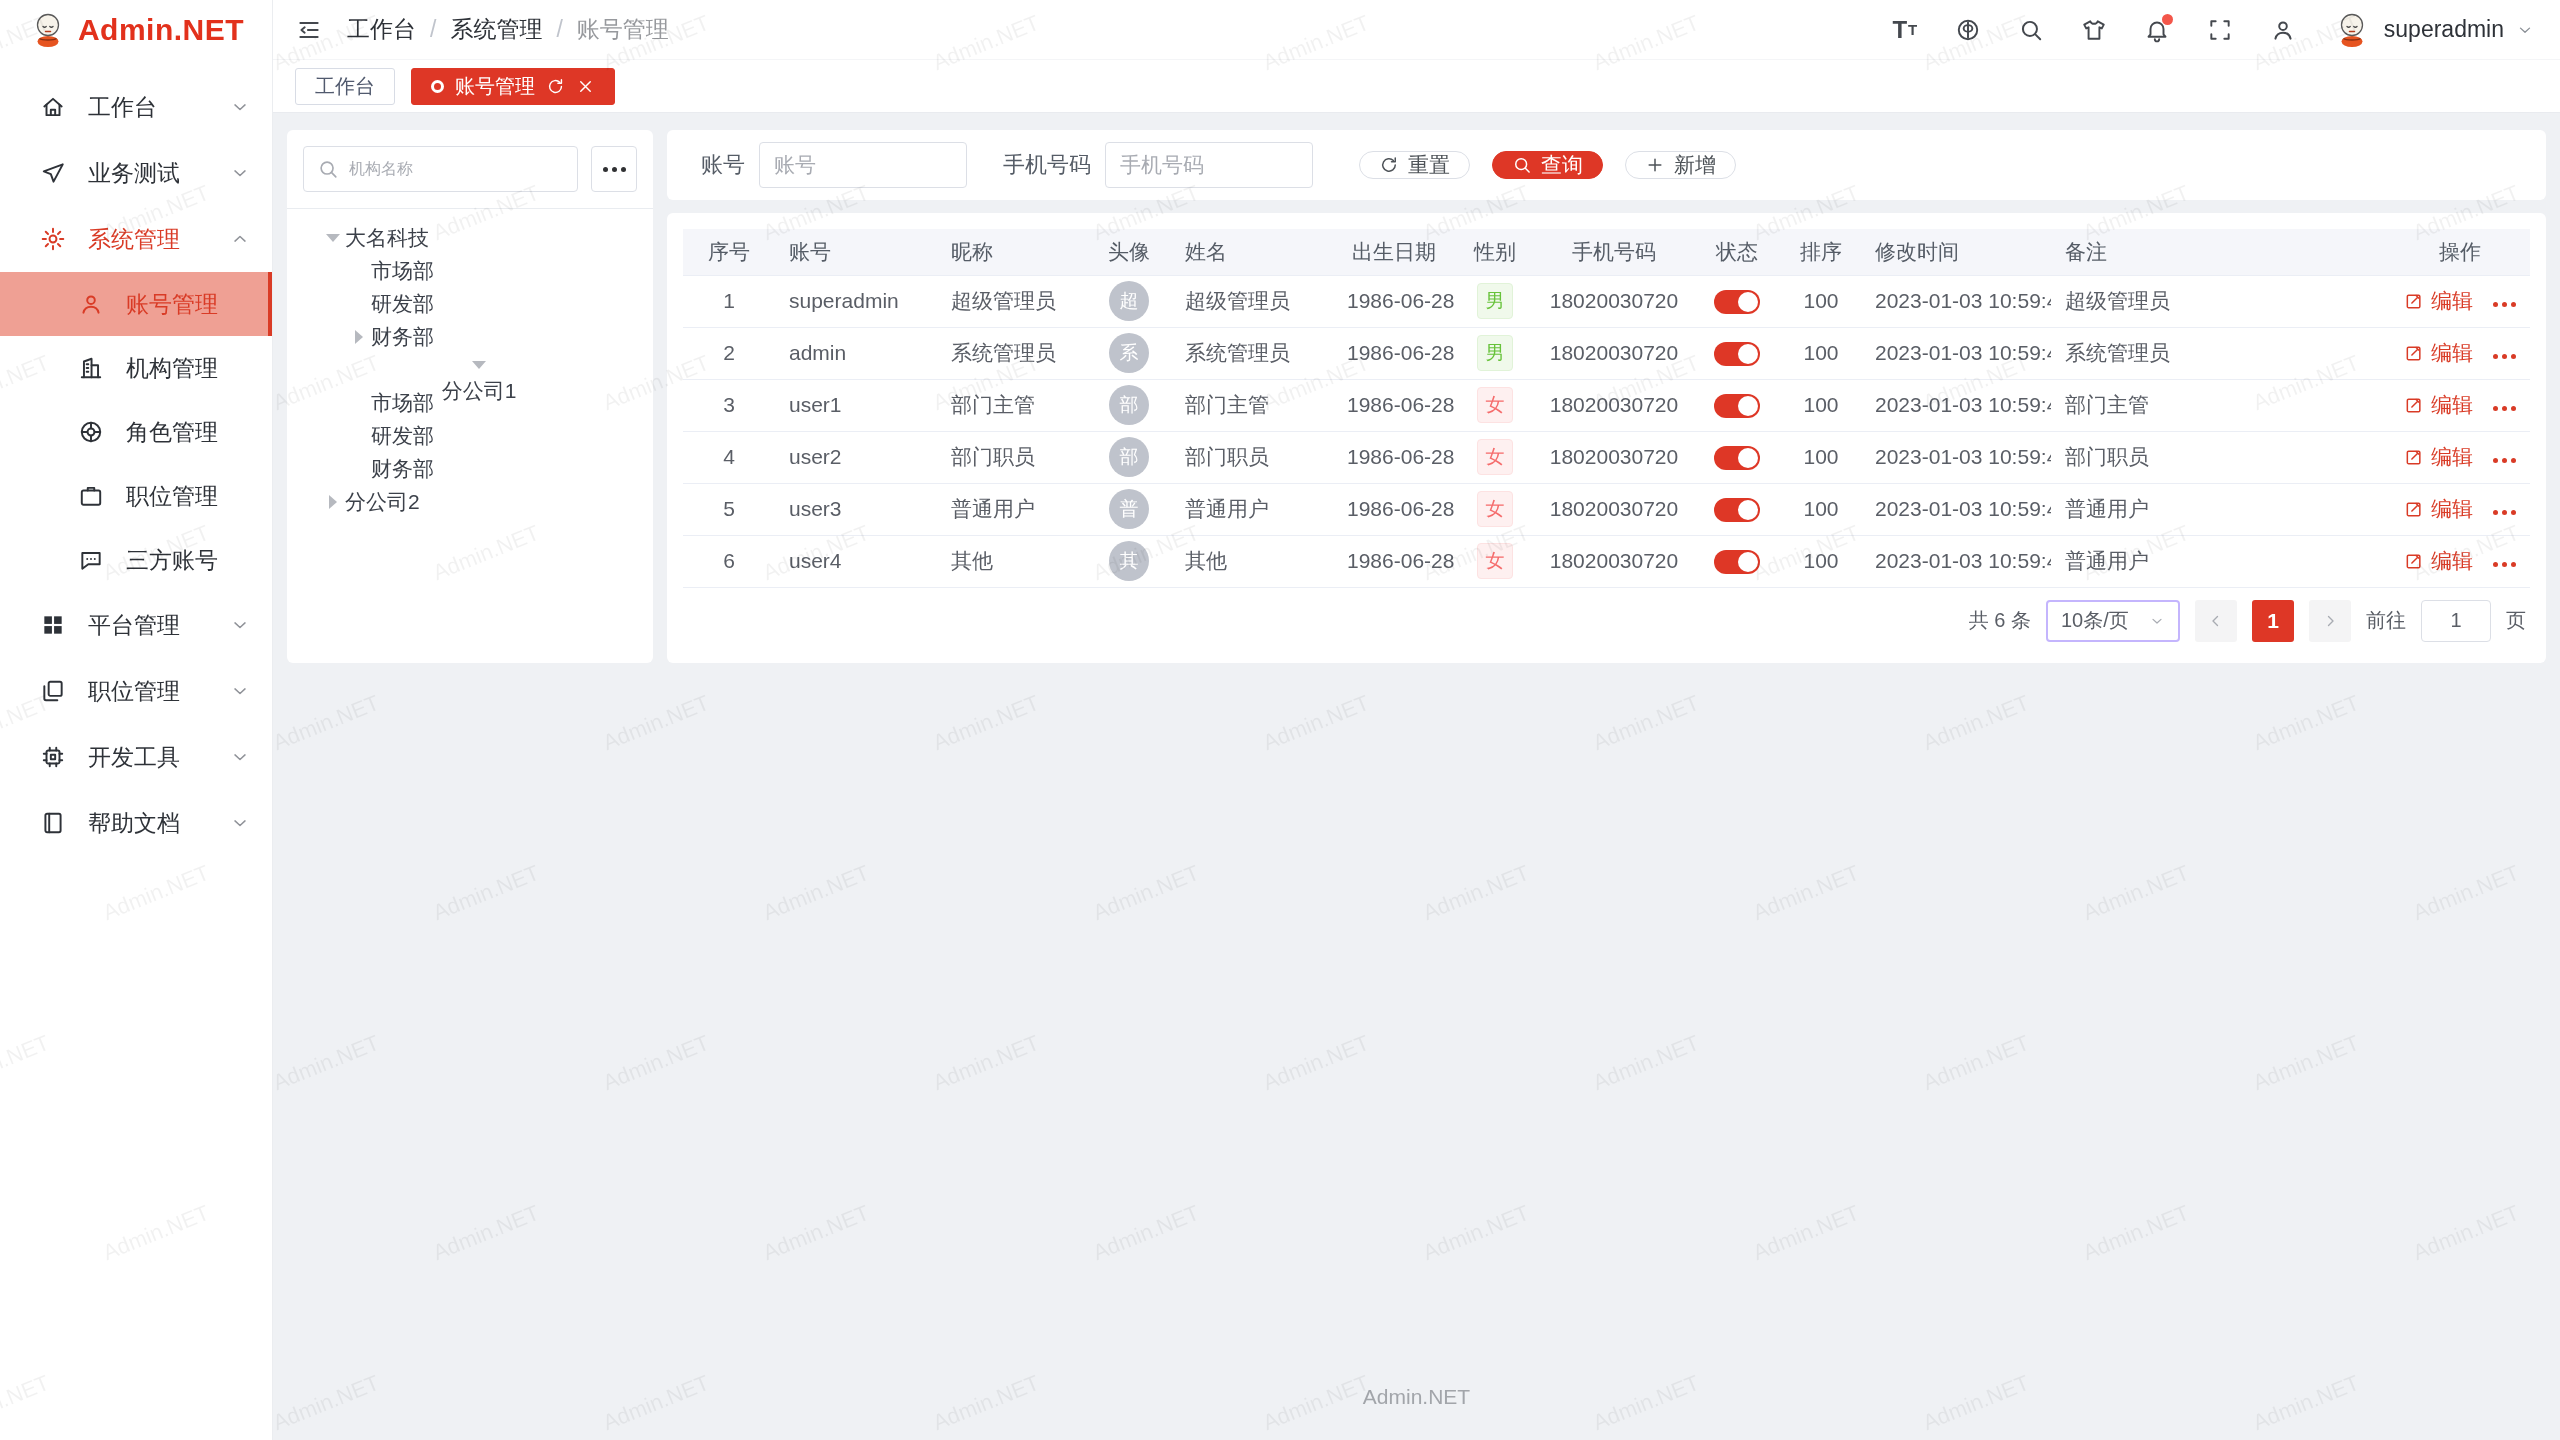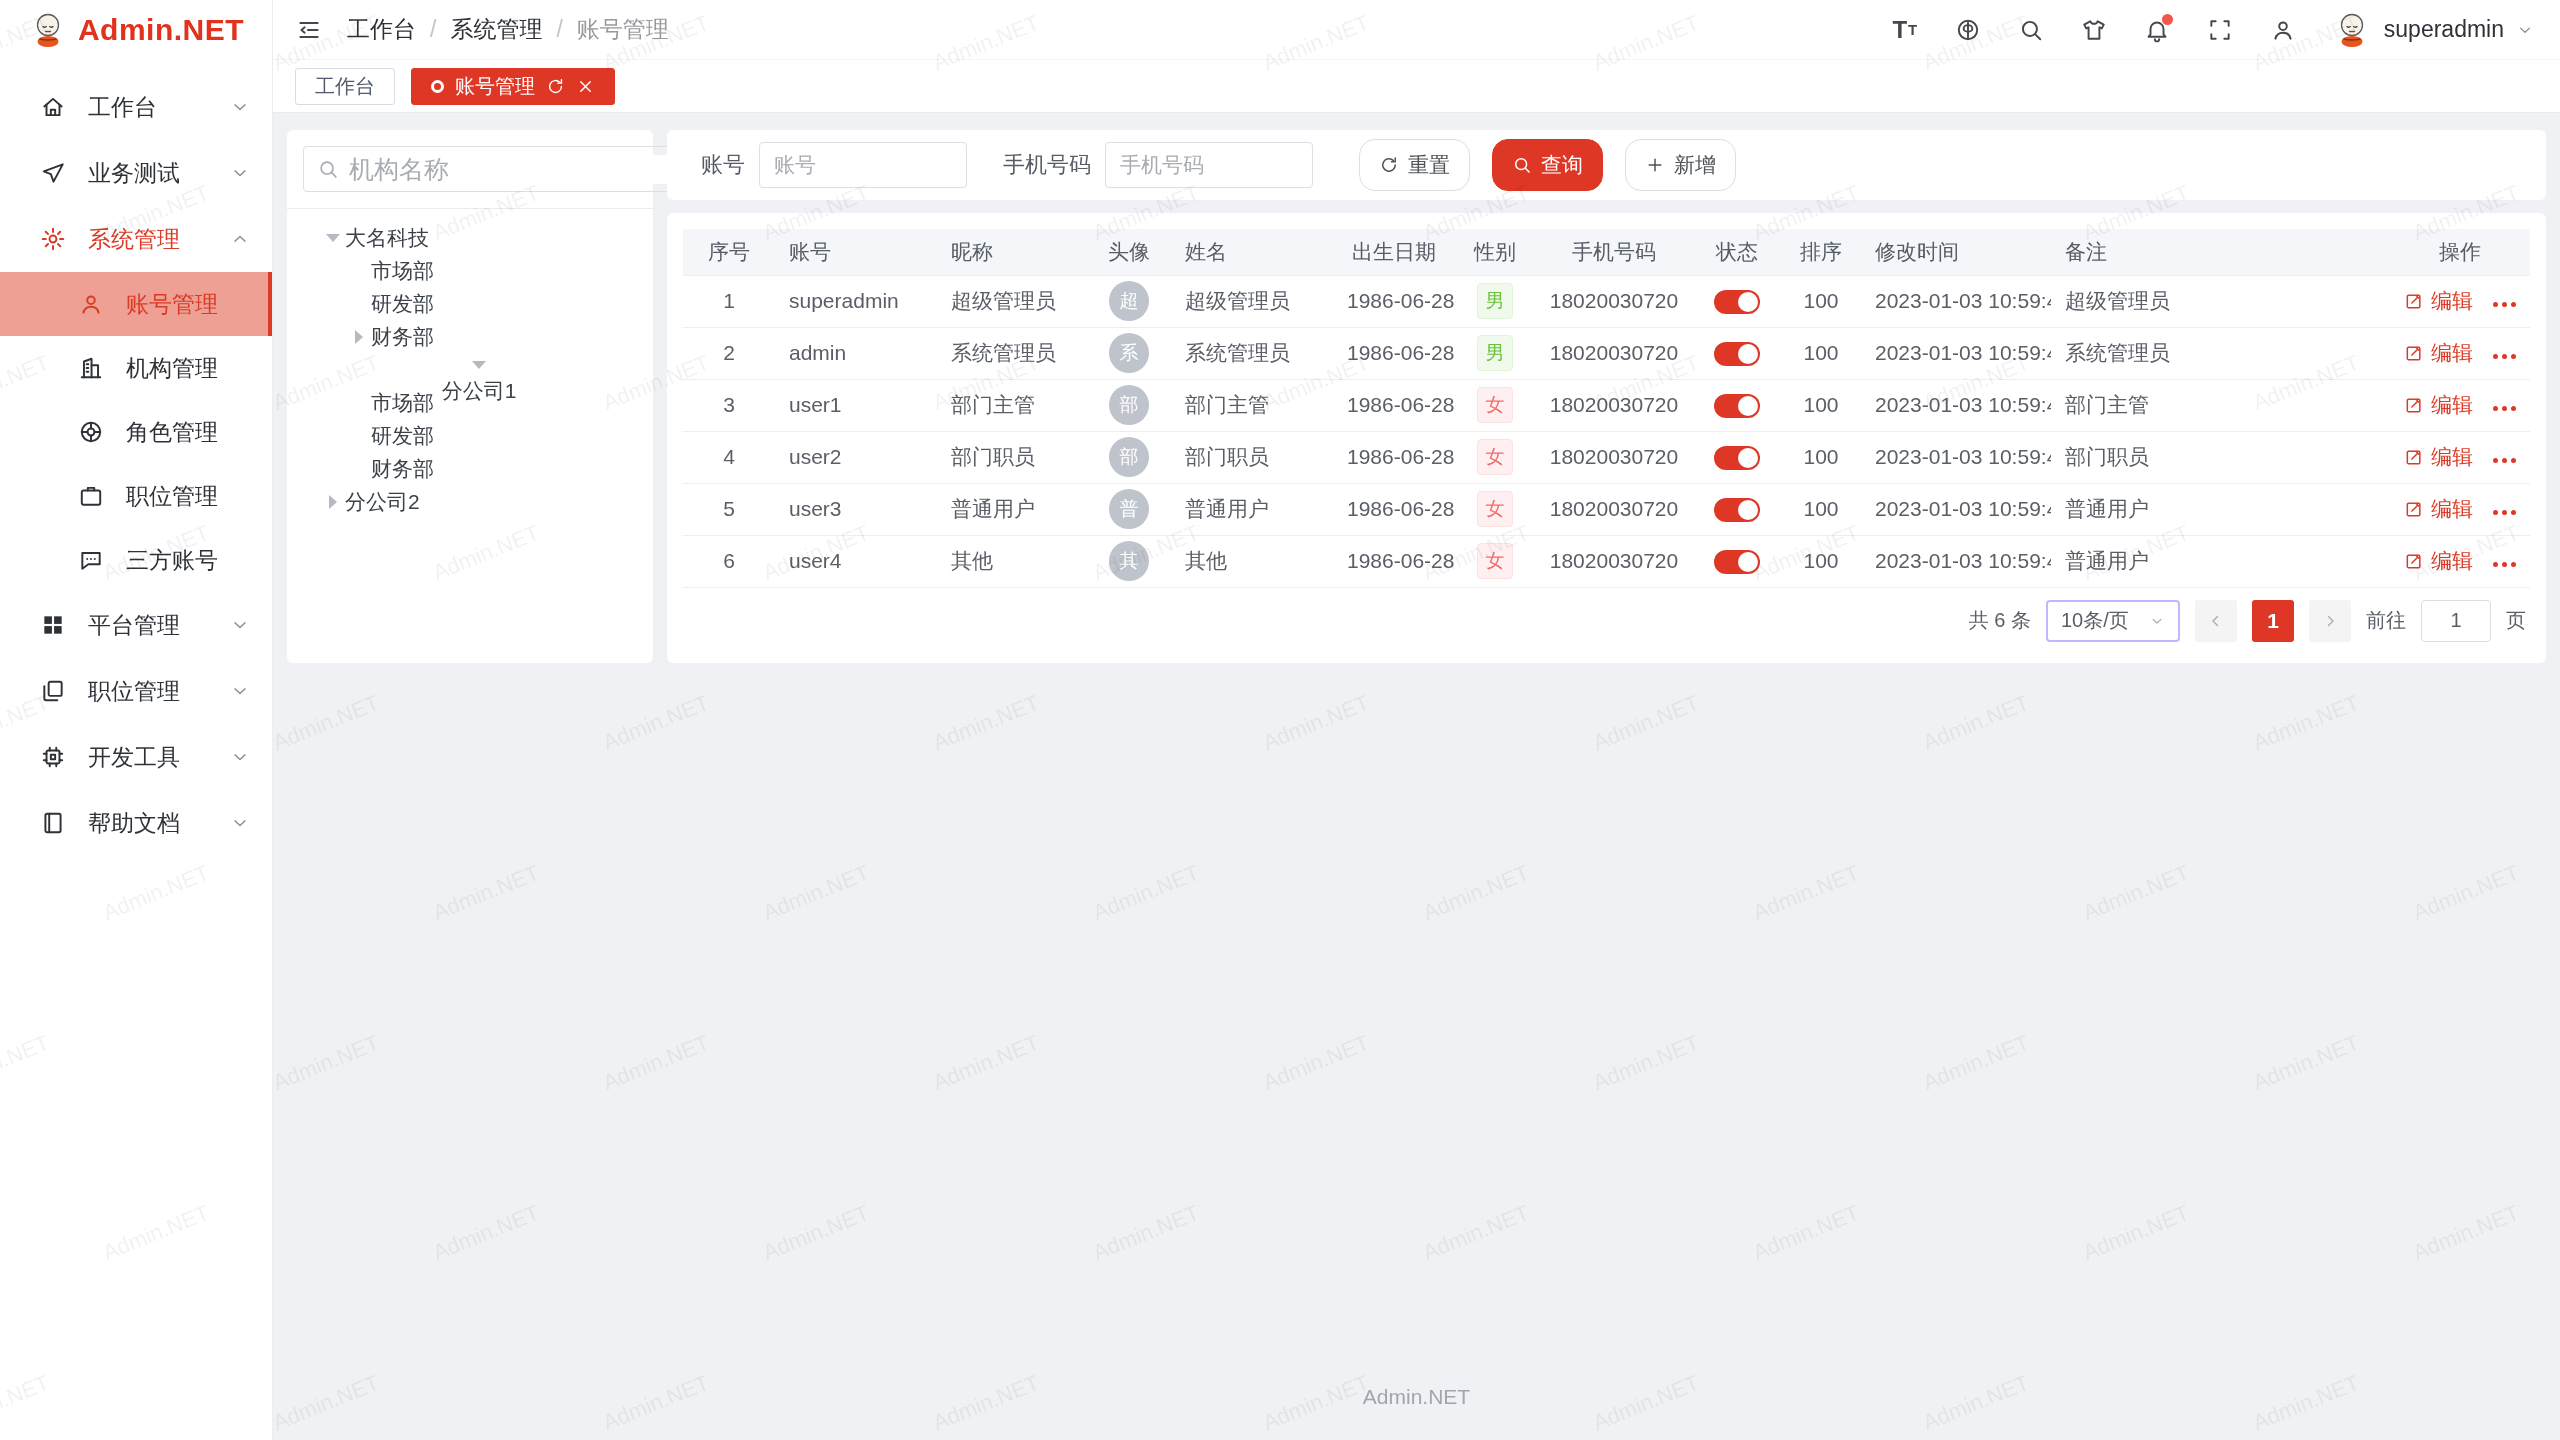--- a/index.html
+++ b/index.html
@@ -61,21 +61,21 @@
   
   .content { flex:1; position:relative; padding:17px 14px; display:flex; gap:14px;
     align-items:flex-start; min-height:0; }
   .tree-card { width:366px; height:533px; background:#fff; border-radius:6px;
     padding:16px; flex:none; }
   .tree-search-row { display:flex; gap:13px; }
   .tree-search { flex:1; height:46px; border:1px solid #dcdfe6; border-radius:4px;
     display:flex; align-items:center; padding:0 13px; gap:10px; color:#a8abb2; }
   .tree-search .ic { width:22px; height:22px; color:#a8abb2; flex:none; }
   .tree-search .ic svg { width:22px; height:22px; display:block; }
-  .tree-search input { border:none; outline:none; flex:1; min-width:0; font-size:25px;
+  .tree-search input { border:none; outline:none; flex:1; min-width:0; font-size:16px;
     color:#c2410c; font-family:inherit; }
   .tree-search input::placeholder { color:#a8abb2; }
   .more-btn { width:46px; height:46px; border:1px solid #dcdfe6; border-radius:4px;
     background:#fff; display:flex; align-items:center; justify-content:center; gap:4px; cursor:pointer; }
   .more-btn i { width:5px; height:5px; border-radius:50%; background:#303133; }
   .tree-divider { border-top:1px solid #e9ecf0; margin:16px -16px 12px; }
   .tree-node { height:33px; display:flex; align-items:center; font-size:21px;
     color:#3c414a; cursor:pointer; }
   .tree-node .arrow { width:24px; height:24px; display:flex; align-items:center;
     justify-content:center; flex:none; }
@@ -85,21 +85,21 @@
     border-bottom:7px solid transparent; border-left:8px solid #b6b9bf; }
 
   .right-col { flex:1; display:flex; flex-direction:column; gap:13px; height:533px; min-width:0; }
   .search-card { height:70px; background:#fff; border-radius:6px; display:flex;
     align-items:center; padding:0 34px; flex:none; }
   .f-label { font-size:22px; color:#555c66; margin-right:14px; white-space:nowrap; }
   .f-input { width:208px; height:46px; border:1px solid #dcdfe6; border-radius:4px;
     padding:0 14px; font-size:21px; color:#333; outline:none; font-family:inherit; }
   .f-input::placeholder { color:#a8abb2; }
   .ml46 { margin-left:46px; } .ml36 { margin-left:36px; } .ml22 { margin-left:22px; }
-  .btn { height:52px; border-radius:16px; border:1px solid #dcdfe6; background:#fff;
+  .btn { height:28px; border-radius:16px; border:1px solid #dcdfe6; background:#fff;
     color:#4e5358; font-size:21px; display:inline-flex; align-items:center; gap:9px;
     padding:0 19px; cursor:pointer; font-family:inherit; white-space:nowrap; }
   .btn .bic { width:20px; height:20px; display:block; }
   .btn .bic svg { width:20px; height:20px; display:block; }
   .btn.primary { background:#de3726; border-color:#de3726; color:#fff; }
 
   .table-card { flex:1; background:#fff; border-radius:6px; padding:16px 16px 0;
     display:flex; flex-direction:column; min-height:0; }
   table { width:100%; border-collapse:collapse; table-layout:fixed; }
   th { height:46px; background:#f5f6fa; font-weight:500; color:#555c66; font-size:21px;

